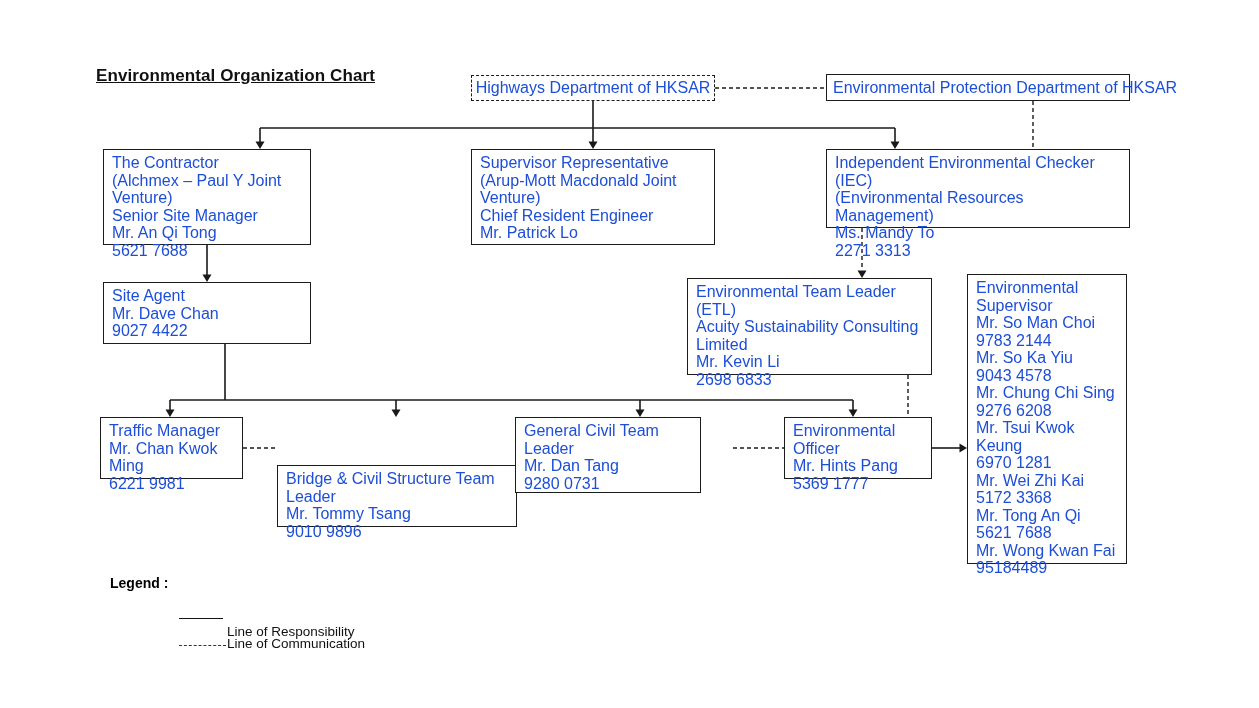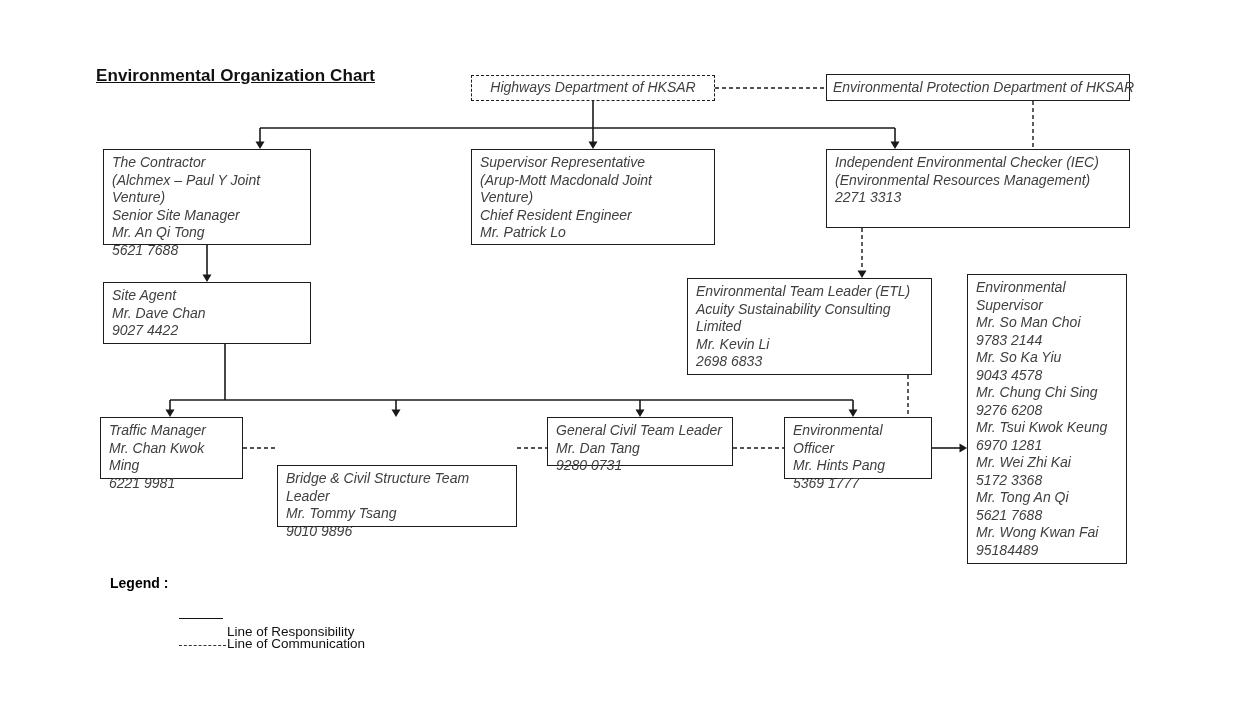--- a/index.html
+++ b/index.html
@@ -20,46 +20,45 @@
     font-weight: bold;
     text-decoration: underline;
     color: #111;
     letter-spacing: 0.1px;
   }
   svg.connectors { position: absolute; left: 0; top: 0; pointer-events: none; }
   .box {
     position: absolute;
     border: 1px solid #1c1c1c;
     background: #ffffff;
-    font-size: 14px;
+    font-size: 16px;
     line-height: 17.5px;
     padding: 4px 8px;
-    color: #404040;
-    font-style: italic;
+    color: #1d4ed8;
   }
   .box.center {
     display: flex;
     align-items: center;
     padding: 0 6px;
     white-space: nowrap;
   }
   .box.dashedb { border-style: dashed; }
   .box.center > div { white-space: nowrap; }
 
   #b-highways   { left: 471px; top: 75px;  width: 244px; height: 26px; justify-content: center; }
   #b-epd        { left: 826px; top: 74px;  width: 304px; height: 27px; }
   #b-contractor { left: 103px; top: 149px; width: 208px; height: 96px; }
   #b-suprep     { left: 471px; top: 149px; width: 244px; height: 96px; }
   #b-iec        { left: 826px; top: 149px; width: 304px; height: 79px; }
   #b-siteagent  { left: 103px; top: 282px; width: 208px; height: 62px; }
   #b-etl        { left: 687px; top: 278px; width: 245px; height: 97px; }
   #b-envsup     { left: 967px; top: 274px; width: 160px; height: 290px; }
   #b-traffic    { left: 100px; top: 417px; width: 143px; height: 62px; }
   #b-bridge     { left: 277px; top: 417px; width: 240px; height: 62px; margin-top: 48px; }
-  #b-general    { left: 547px; top: 417px; width: 186px; height: 49px; }
+  #b-general    { left: 515px; top: 417px; width: 186px; height: 76px; }
   #b-officer    { left: 784px; top: 417px; width: 148px; height: 62px; }
 
   .legend-label {
     position: absolute;
     left: 110px; top: 575px;
     font-size: 14px;
     font-weight: bold;
     color: #000000;
   }
   .legend-text {
@@ -146,20 +145,21 @@
   <div class="box" id="b-suprep">
       <div>Supervisor Representative</div>
       <div>(Arup-Mott Macdonald Joint Venture)</div>
       <div>Chief Resident Engineer</div>
       <div>Mr. Patrick Lo</div>
     </div>
 
   <div class="box" id="b-iec">
       <div>Independent Environmental Checker (IEC)</div>
       <div>(Environmental Resources Management)</div>
+      <div>Ms. Mandy To</div>
       <div>2271 3313</div>
     </div>
 
   <div class="box" id="b-siteagent">
       <div>Site Agent</div>
       <div>Mr. Dave Chan</div>
       <div>9027 4422</div>
     </div>
 
   <div class="box" id="b-etl">

